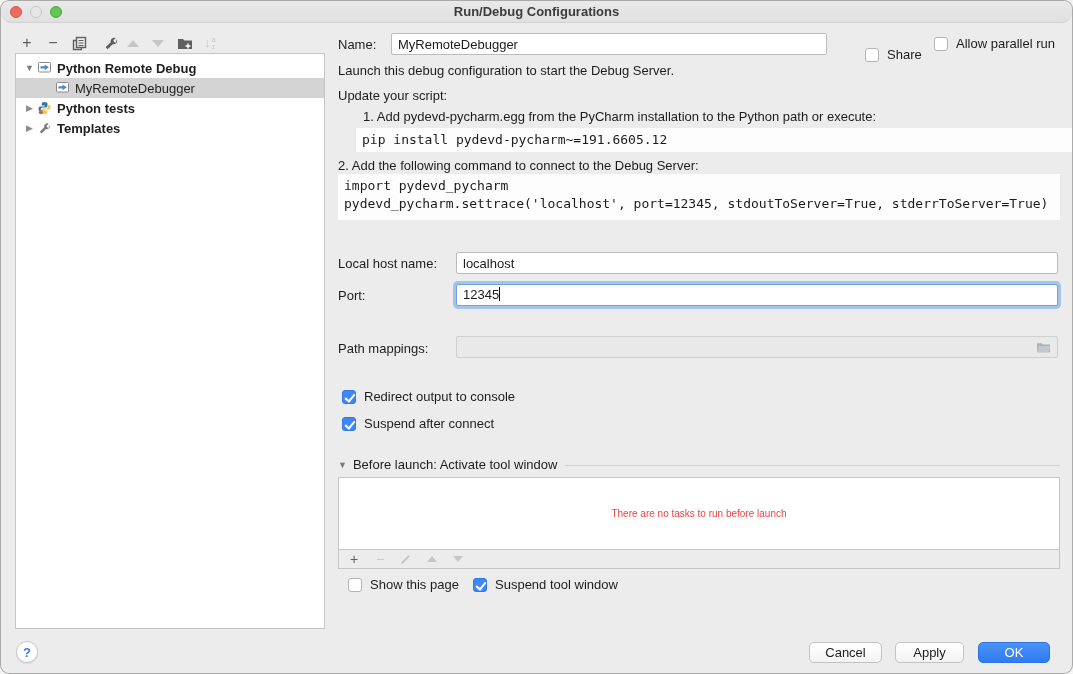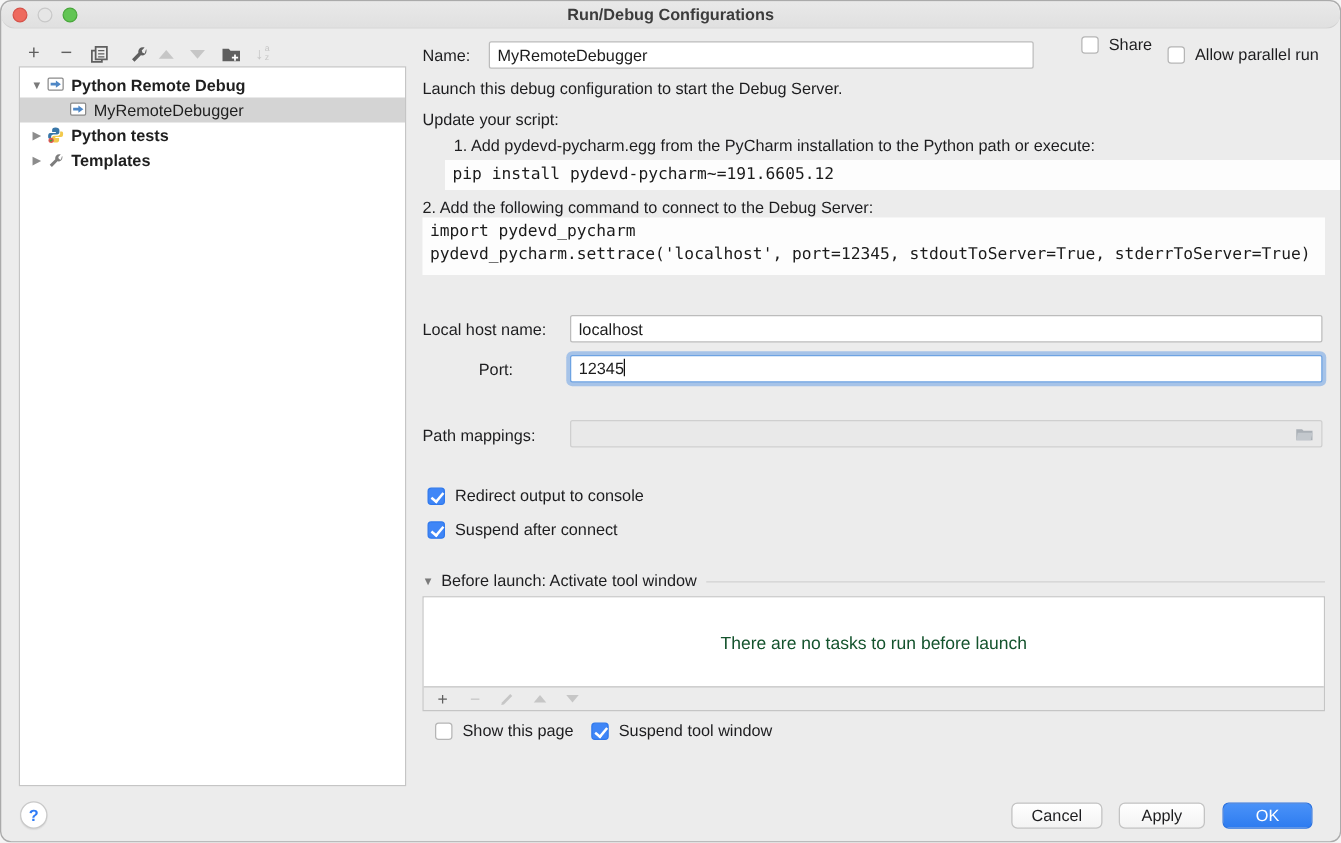--- a/index.html
+++ b/index.html
@@ -66,21 +66,21 @@
   .cb.checked{background:#3f86f7;border-color:#2f78ec;}
   .cb.checked::after{
     content:"";position:absolute;left:4px;top:1px;width:4px;height:8px;
     border:solid #fff;border-width:0 2px 2px 0;transform:rotate(40deg);
   }
   .cbrow{position:absolute;display:flex;align-items:center;gap:8px;}
 
   
   .bl-line{flex:1;height:1px;background:#d1d1d1;margin-left:8px;}
   .tasks-frame{position:absolute;left:337px;top:476px;width:722px;border:1px solid #c5c5c5;}
-  .tasks-empty{height:71px;background:#fff;display:flex;align-items:center;justify-content:center;font-size:14px;color:#14532d;}
+  .tasks-empty{height:71px;background:#fff;display:flex;align-items:center;justify-content:center;font-size:10px;color:#ef4444;}
   .tasks-toolbar{height:19px;background:#ececec;border-top:1px solid #c5c5c5;display:flex;align-items:center;padding-left:8px;gap:12px;}
   .mini{width:14px;height:14px;display:flex;align-items:center;justify-content:center;font-size:14px;color:#5f5f5f;}
   .mini.disabled{color:#c6c6c6;}
   .mtri-up{width:0;height:0;border-left:5px solid transparent;border-right:5px solid transparent;border-bottom:6px solid #c6c6c6;}
   .mtri-down{width:0;height:0;border-left:5px solid transparent;border-right:5px solid transparent;border-top:6px solid #c6c6c6;}
 
   
   .btn{
     position:absolute;height:21px;border-radius:5px;border:1px solid #c3c3c3;
     background:linear-gradient(#ffffff,#f3f3f3);font-size:13px;color:#1d1d1f;
@@ -184,40 +184,40 @@
         <svg width="15" height="14" viewBox="0 0 16 16">
           <path fill="#7d7d7d" d="M13.9 4.2c.2.5.3 1 .3 1.5 0 2-1.6 3.6-3.6 3.6-.3 0-.6 0-.9-.1l-5.1 5.1-2-2 5.1-5.1c-.1-.3-.1-.6-.1-.9 0-2 1.6-3.6 3.6-3.6.5 0 1 .1 1.5.3L10.4 5.3l.6 1.8 1.8.6 1.1-3.5z"></path>
         </svg>
       </span>
       <span class="bold">Templates</span>
     </div>
   </div>
 
   <div class="lbl abs" style="left:337px;top:36px;">Name:</div>
   <input class="field abs" style="left: 390px; top: 32px; width: 436px;" value="MyRemoteDebugger">
-  <div class="cbrow" style="left:864px;top:27px;">
+  <div class="cbrow" style="left:864px;top:46px;">
     <span class="cb"></span>
     <span class="lbl">Share</span>
   </div>
   <div class="cbrow" style="left:933px;top:35px;">
     <span class="cb"></span>
     <span class="lbl">Allow parallel run</span>
   </div>
 
   <div class="lbl abs" style="left:337px;top:62px;">Launch this debug configuration to start the Debug Server.</div>
   <div class="lbl abs" style="left:337px;top:87px;">Update your script:</div>
   <div class="lbl abs" style="left:337px;top:108px;margin-left:25px;">1. Add pydevd-pycharm.egg from the PyCharm installation to the Python path or execute:</div>
   <div class="codeblock" style="left:355px;top:127px;width:722px;height:24px;">pip install pydevd-pycharm~=191.6605.12</div>
   <div class="lbl abs" style="left:337px;top:157px;">2. Add the following command to connect to the Debug Server:</div>
   <div class="codeblock" style="left:337px;top:173px;width:722px;height:46px;"><span>import pydevd_pycharm</span>
 <span>pydevd_pycharm.settrace('localhost', port=12345, stdoutToServer=True, stderrToServer=True)</span></div>
 
   <div class="lbl abs" style="left:337px;top:255px;">Local host name:</div>
   <input class="field abs" style="left: 455px; top: 251px; width: 602px;" value="localhost">
-  <div class="lbl abs" style="left:337px;top:287px;margin-left:45px;">Port:</div>
+  <div class="lbl abs" style="left:337px;top:287px;">Port:</div>
   <div class="field focused abs" style="left:455px;top:283px;width:602px;"><span>12345</span><span class="caret"></span></div>
 
   <div class="lbl abs" style="left:337px;top:340px;">Path mappings:</div>
   <div class="field disabled abs" style="left:455px;top:335px;width:602px;">
     <span></span>
     <svg class="abs" style="right:6px;top:4px;" width="15" height="13" viewBox="0 0 16 14">
       <path fill="#aab0b6" d="M1 2.5h5l1.3 1.4H15V12H1z"></path>
       <path fill="#c3c8cd" d="M2.3 5.5H15L13.5 12H1z"></path>
     </svg>
   </div>

